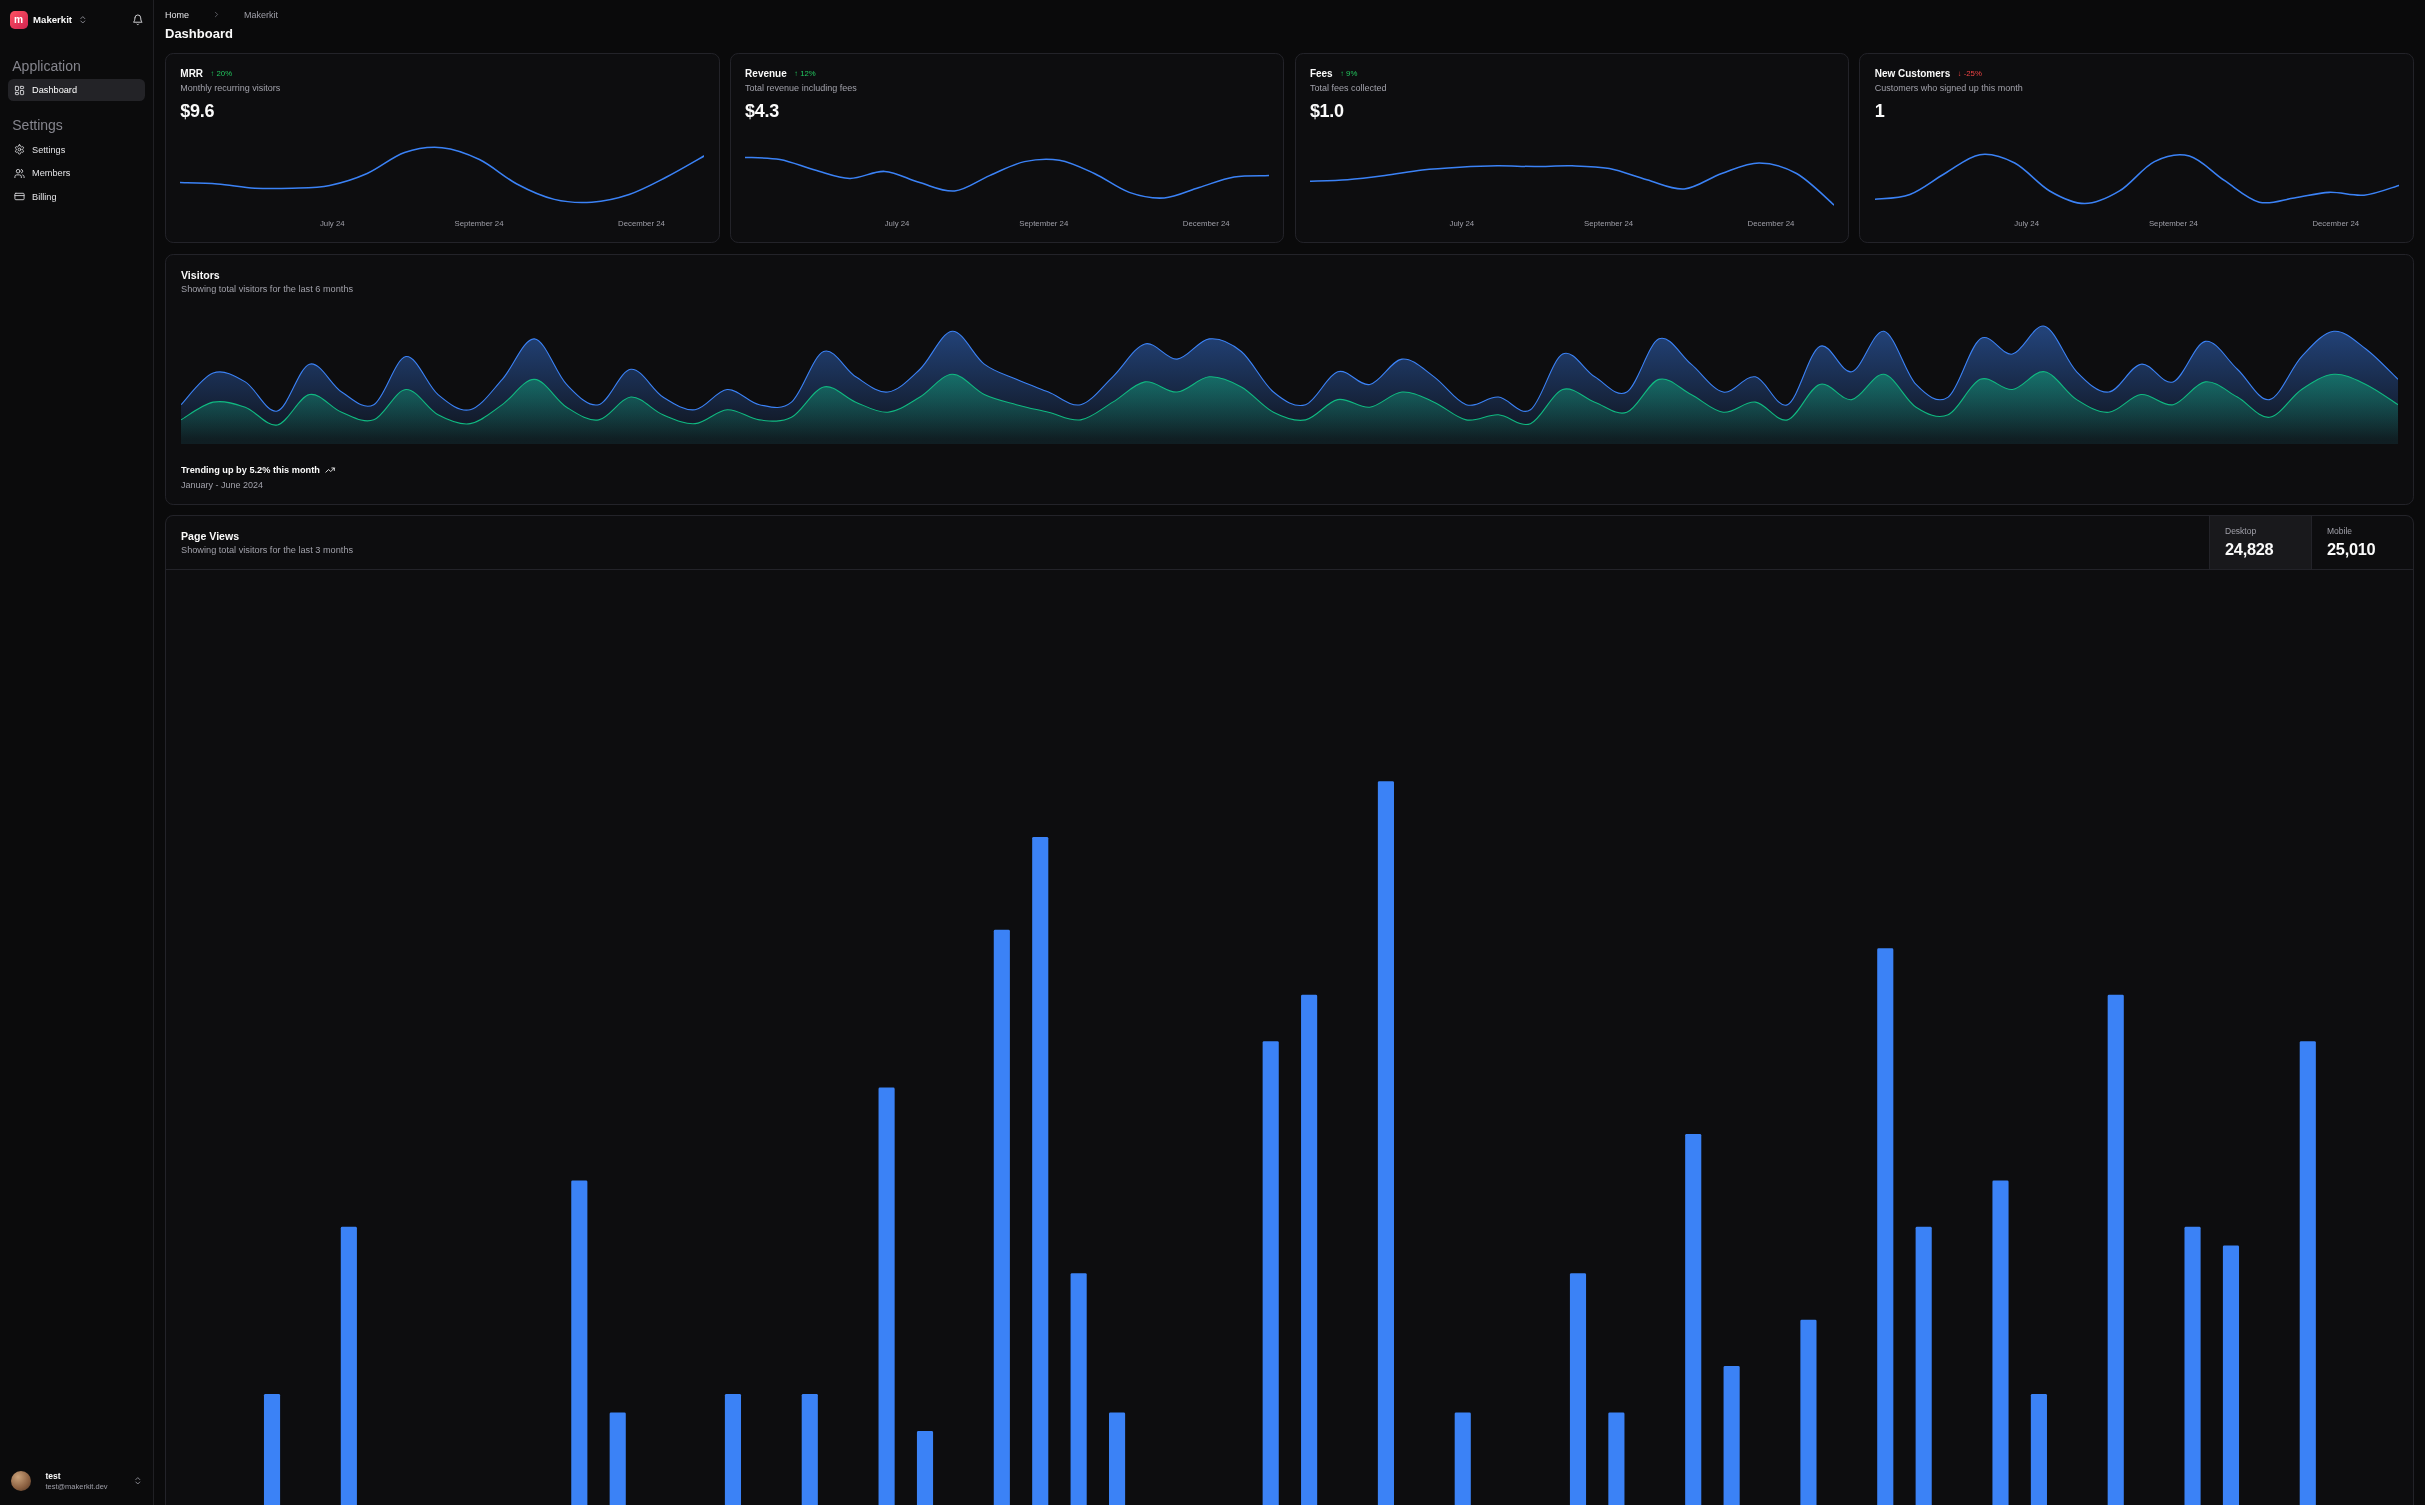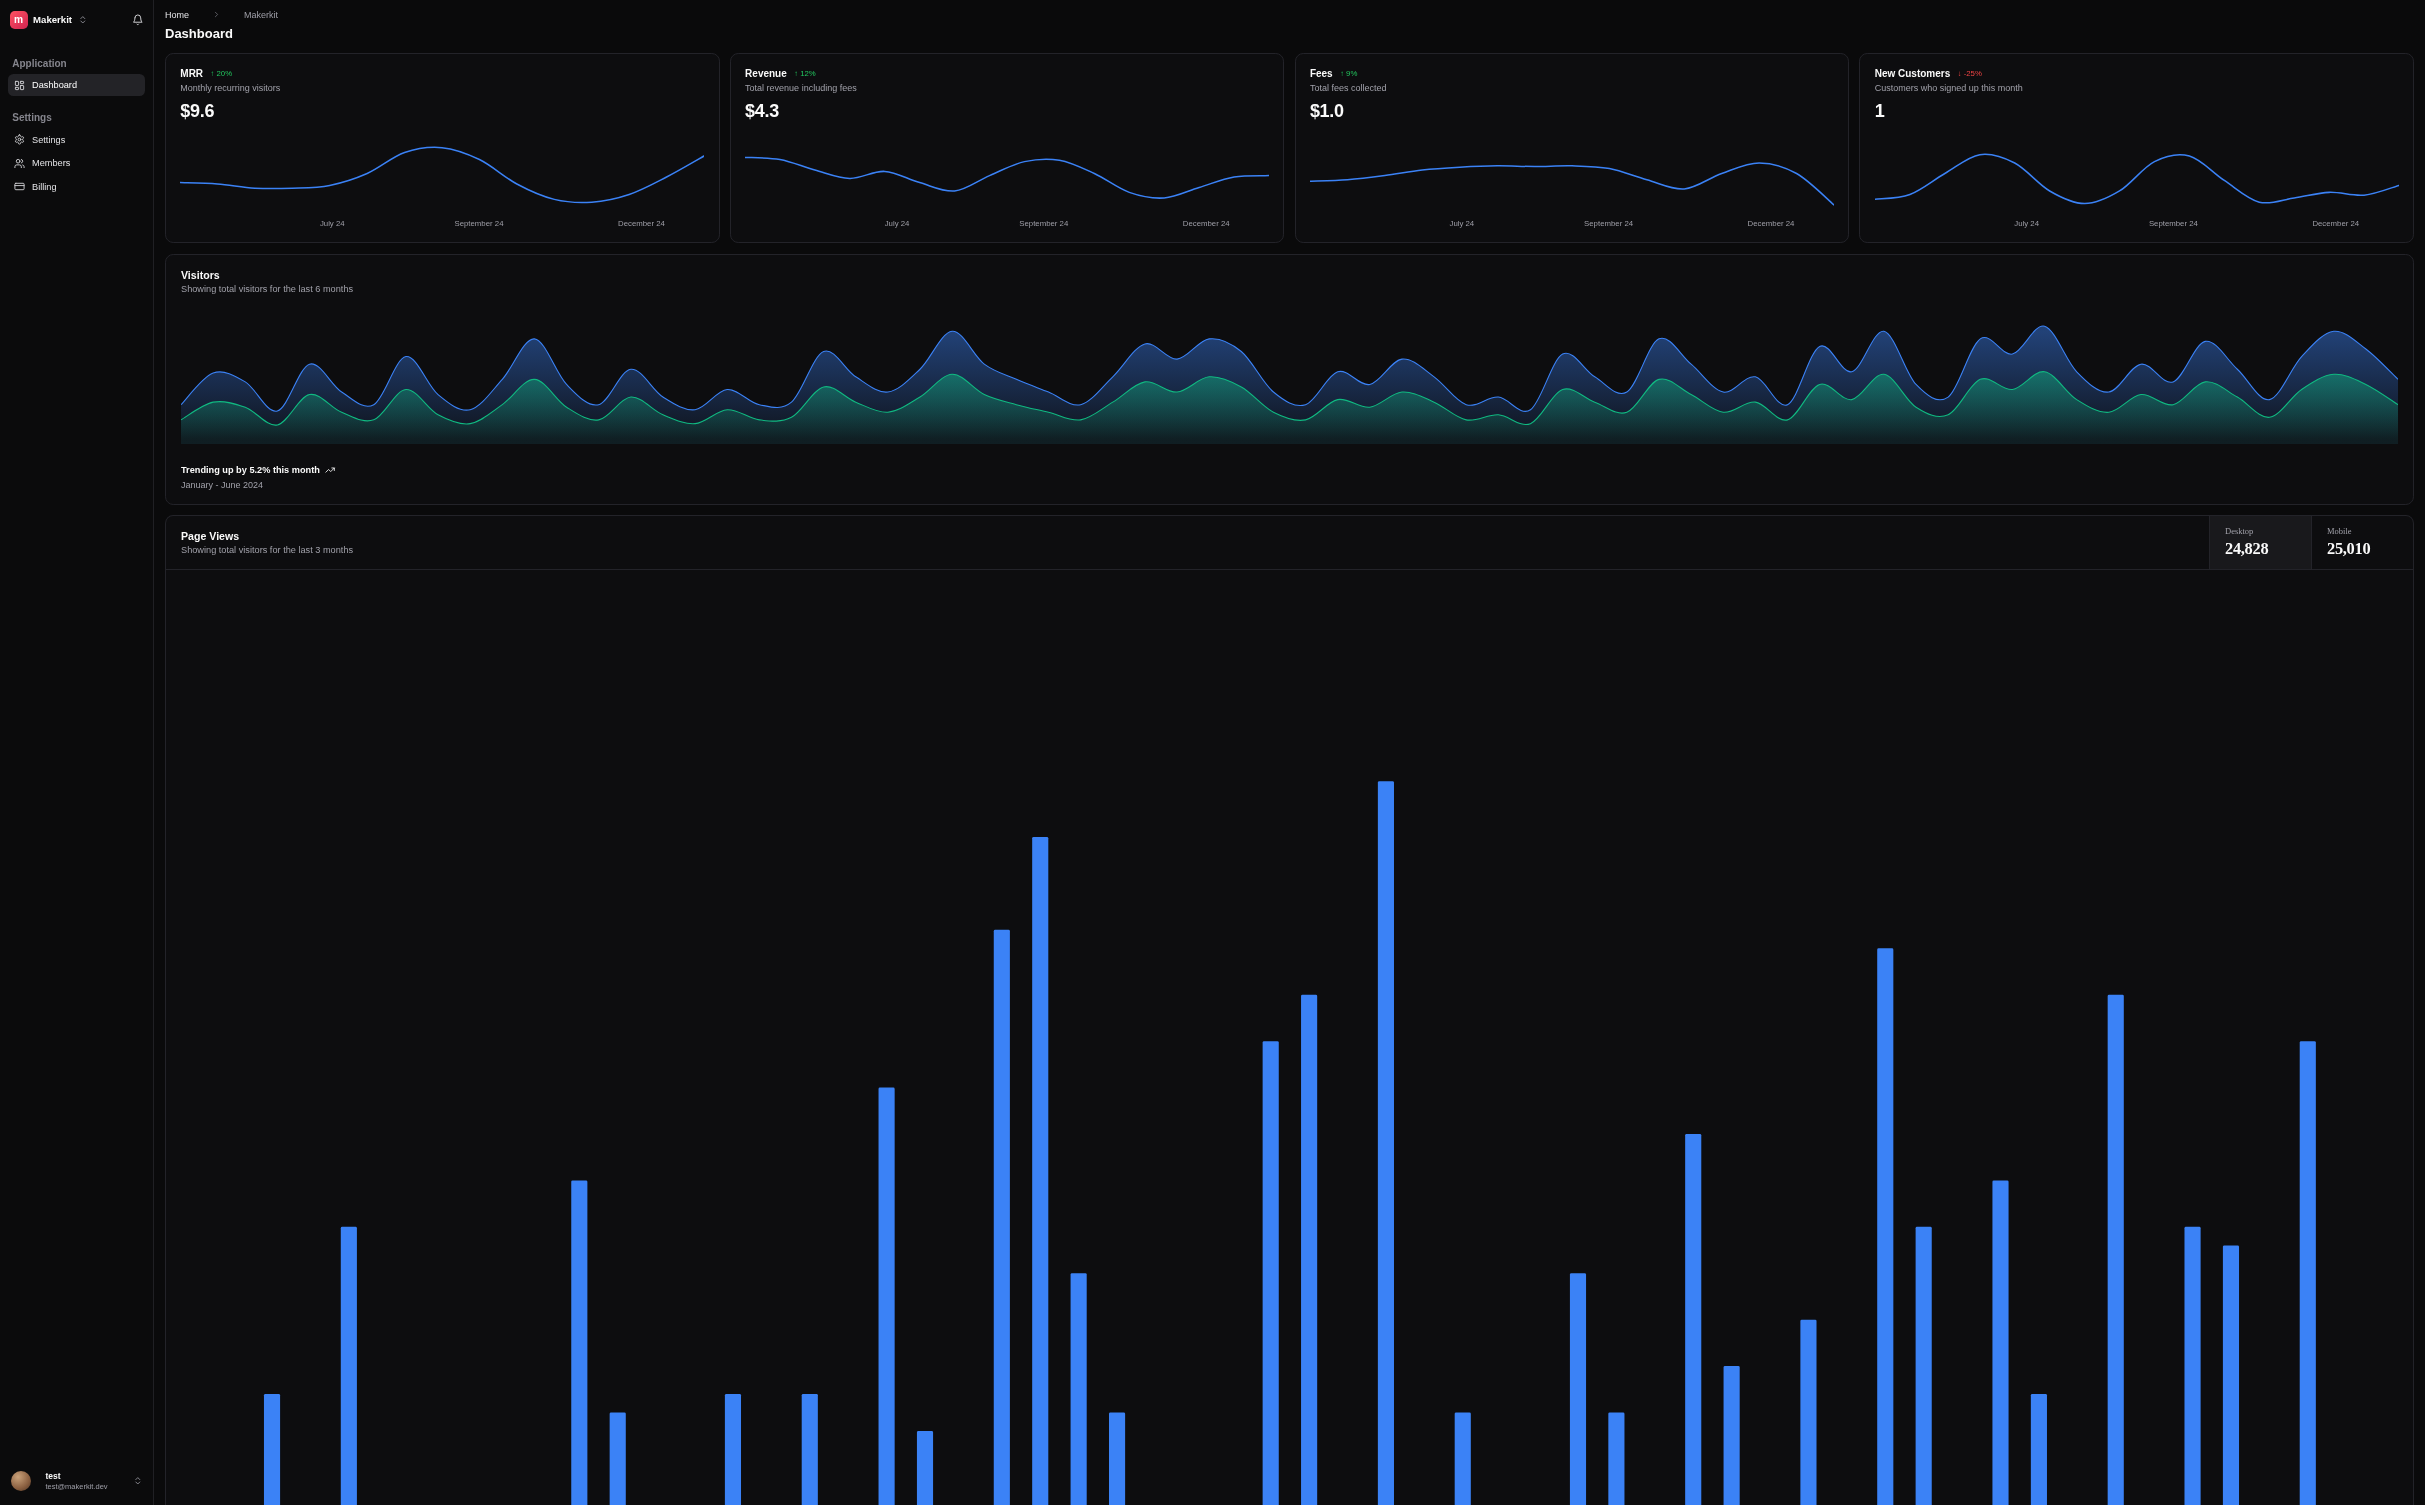--- a/index.html
+++ b/index.html
@@ -24,21 +24,21 @@
   .logo {
     width: 18px; height: 18px; border-radius: 4.8px;
     background: linear-gradient(140deg, #ff5262, #cf2350);
     display: flex; align-items: center; justify-content: center;
     color: #fff; font-weight: bold; font-size: 10.2px;
   }
   .brand-name { font-size: 9.6px; font-weight: bold; color: #fafafa; }
   .icon-sm { width: 9.6px; height: 9.6px; color: #a1a1aa; }
   .bell-btn { margin-left: auto; background: none; border: none; cursor: pointer; color: #d4d4d8; display:flex; }
   .bell-btn svg { width: 11.6px; height: 11.6px; }
-  .section-label { color: #85858d; font-size: 10px; margin: 15px 4.1px 5.5px 4.1px; font-weight: bold; }
+  .section-label { color: #85858d; font-size: 14px; margin: 15px 4.1px 5.5px 4.1px; }
   .section-label.first { margin-top: 26px; }
   .nav-item {
     display: flex; align-items: center; gap: 6.8px;
     padding: 5.5px 6.1px; border-radius: 5.5px;
     color: #e4e4e7; font-size: 9.2px; cursor: pointer;
     margin-bottom: 1.4px;
   }
   .nav-item svg { width: 11px; height: 11px; color: #d4d4d8; }
   .nav-item.active { background: #232327; color: #ffffff; }
   .user-row {
@@ -97,21 +97,21 @@
   .period-text { font-size: 9px; color: #a1a1aa; margin-top: 4.8px; }
 
   
   .pageviews-card { margin-top: 10.2px; flex: 1; display: flex; flex-direction: column; overflow: hidden; border-bottom: none; border-bottom-left-radius: 0; border-bottom-right-radius: 0; }
   .pv-header { display: flex; align-items: stretch; border-bottom: 0.7px solid #232329; }
   .pv-titles { padding: 13.6px 15px; flex: 1; }
   .pv-toggle {
     width: 102px; border-left: 0.7px solid #232329;
     display: flex; flex-direction: column; justify-content: center; gap: 3.4px;
     padding: 9.6px 15px; cursor: pointer; background: transparent; border-top:none; border-right:none; border-bottom:none;
-    text-align: left; color: inherit; font-family: Liberation Serif, serif;
+    text-align: left; color: inherit; font-family: Liberation Sans, sans-serif;
   }
   .pv-toggle.active { background: #19191c; }
   .pv-toggle-label { font-size: 8.5px; color: #a1a1aa; }
   .pv-toggle-value { font-size: 16.4px; font-weight: bold; letter-spacing: -0.3px; }
   .pv-chart { flex: 1; position: relative; margin: 6.8px 9.6px 0 9.6px; }
   .pv-chart svg { position: absolute; inset: 0; }
 </style>
 </head>
 <body>
 

